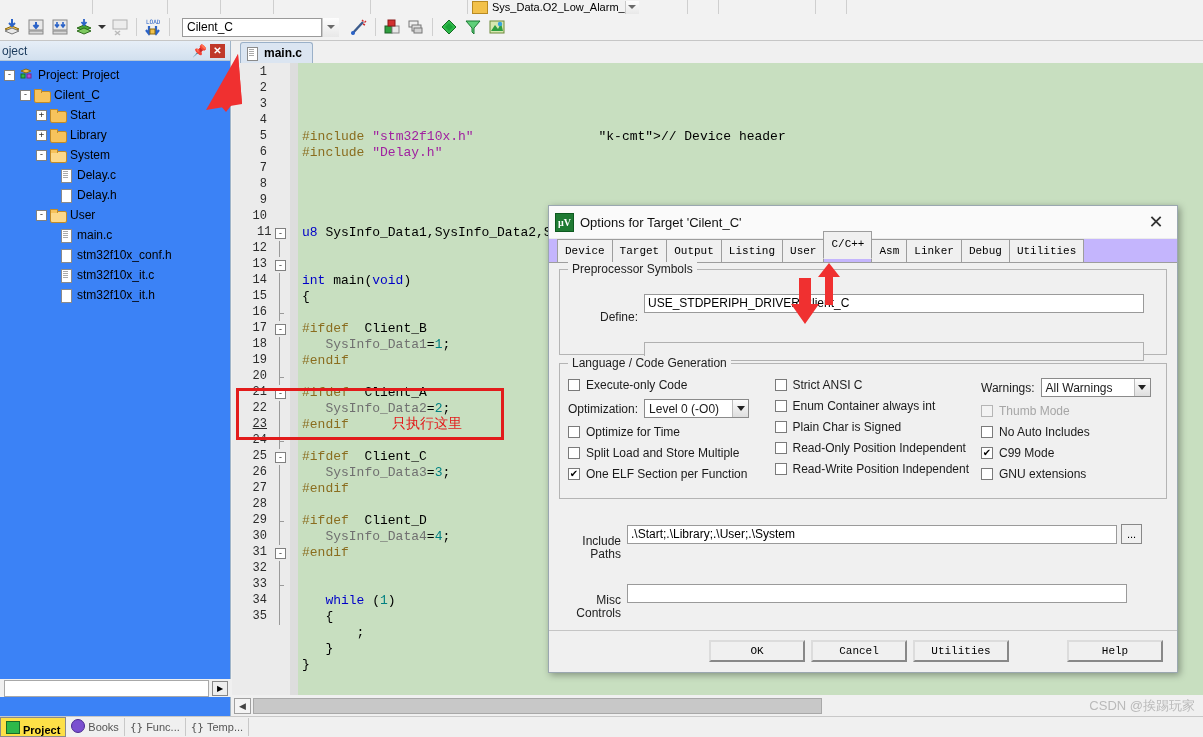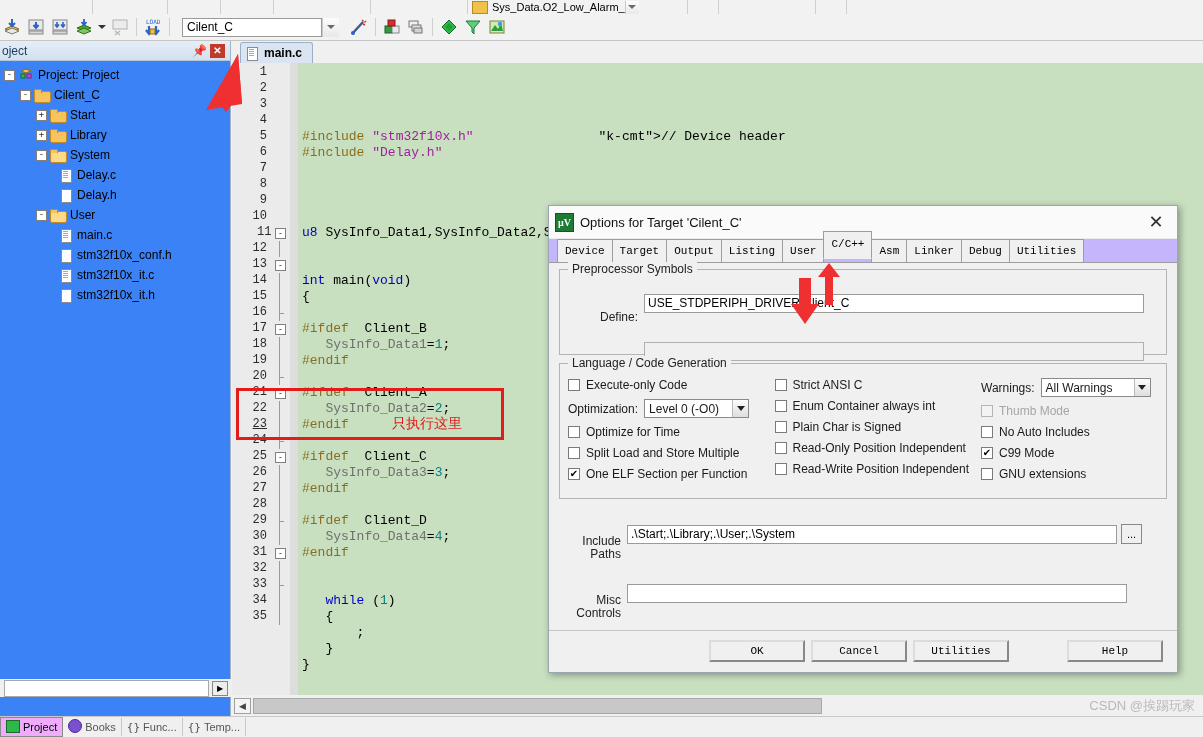--- a/index.html
+++ b/index.html
@@ -159,21 +159,21 @@
 
   
   #bottom-bar{
     position:absolute;left:0;bottom:0;width:1203px;height:20px;
     background:#f0f0f0;border-top:1px solid #c8c8c8;display:flex;align-items:center;
   }
   .btab{
     display:flex;align-items:center;height:18px;padding:0 5px;font-size:11px;
     color:#555;border-right:1px solid #c8c8c8;
   }
-  .btab.active{background:#f0abfc;border:1px solid #8a8a8a;color:#000;font-weight:normal;}
+  .btab.active{background:#fde047;border:1px solid #8a8a8a;color:#000;font-weight:bold;align-items:flex-end;}
   #proj-hscroll{
     position:absolute;left:0;bottom:20px;width:231px;height:18px;background:#f0f0f0;
     display:flex;align-items:center;
   }
   #proj-hscroll .track{flex:1;height:15px;border:1px solid #a8a8a8;background:#fff;margin-left:4px;}
   #proj-hscroll .arr{width:16px;height:15px;border:1px solid #888;background:#eee;
     display:flex;align-items:center;justify-content:center;font-size:8px;margin:0 3px;box-sizing:border-box;}
 
   
   #dialog{

